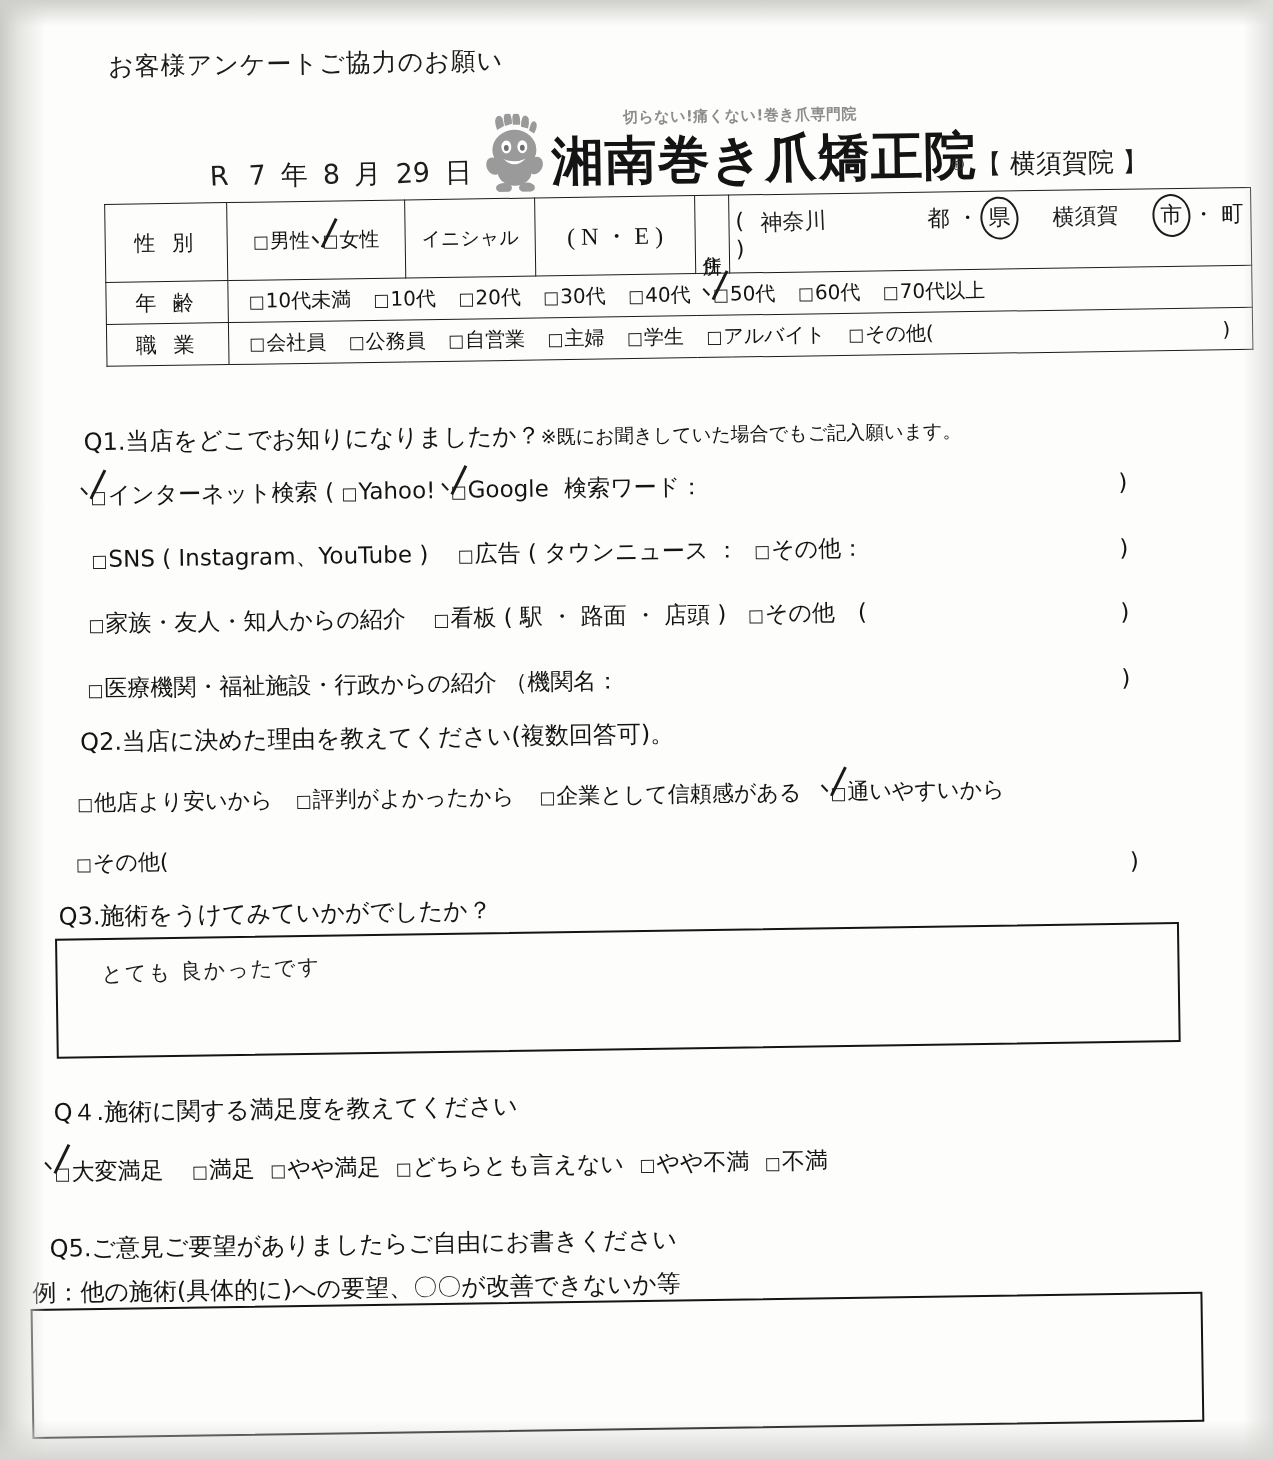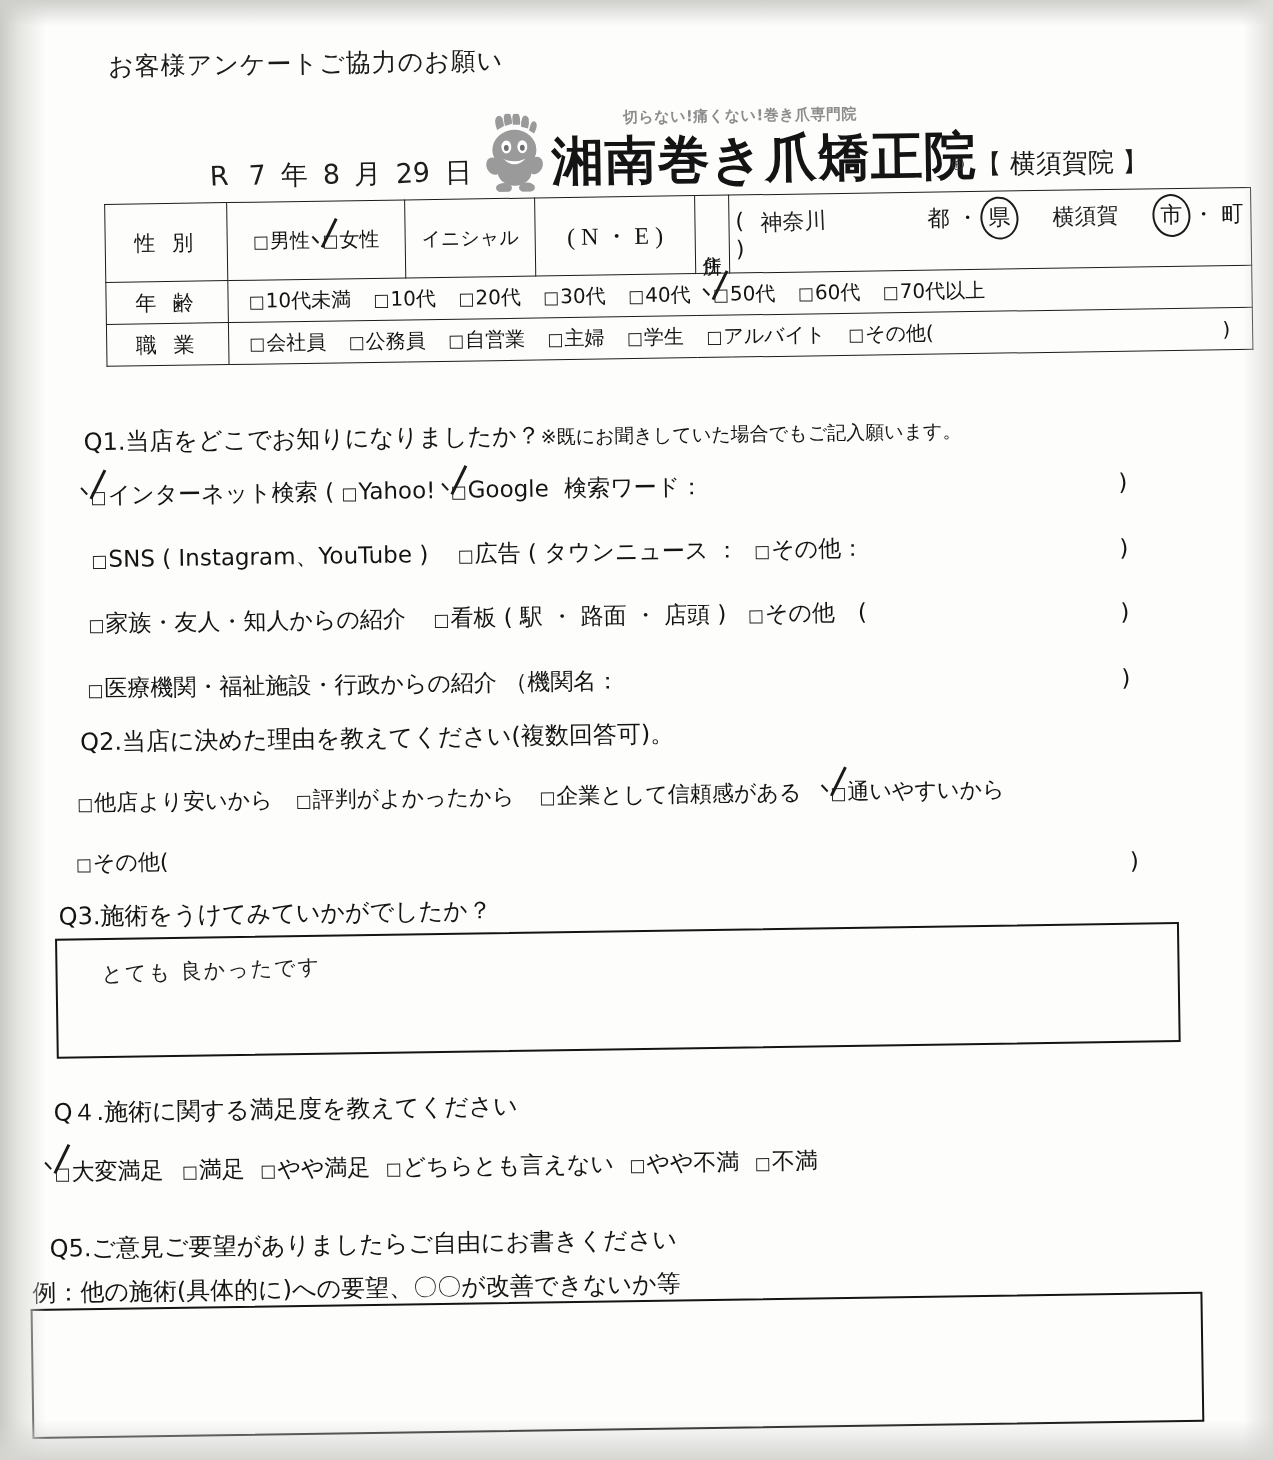--- a/index.html
+++ b/index.html
@@ -347,21 +347,21 @@
     <div class="answerbox" style="left:52px; top:930px; width:1124px; height:120px;">
       <div class="hand-ans" style="left:44px; top:18px;">とても 良かったです</div>
     </div>
 
     <div class="q qh jp" style="left:48px; top:1088px;">Q４.施術に関する満足度を教えてください</div>
     <div class="q qline jp" style="left:48px; top:1148px; font-size:23px;">
       <span style="position:relative;">
         <span class="cb">□</span><span>大変満足</span>
         <span class="check" style="left:-4px;top:-20px;"></span>
       </span>
-      <span style="margin-left:11px;"><span class="cb">□</span><span>満足</span></span>
+      <span style="margin-left:21px;"><span class="cb">□</span><span>満足</span></span>
       <span style="margin-left:8px;"><span class="cb">□</span><span>やや満足</span></span>
       <span style="margin-left:8px;"><span class="cb">□</span><span>どちらとも言えない</span></span>
       <span style="margin-left:8px;"><span class="cb">□</span><span>やや不満</span></span>
       <span style="margin-left:8px;"><span class="cb">□</span><span>不満</span></span>
     </div>
 
     <div class="q qh jp" style="left:42px; top:1224px;">Q5.ご意見ご要望がありましたらご自由にお書きください</div>
     <div class="q qh jp" style="left:24px; top:1268px;">例：他の施術(具体的に)への要望、〇〇が改善できないか等</div>
     <div class="answerbox" style="left:22px; top:1300px; width:1172px; height:130px;">
       <div class="hand-ans" style="left:40px; top:18px;"></div>

